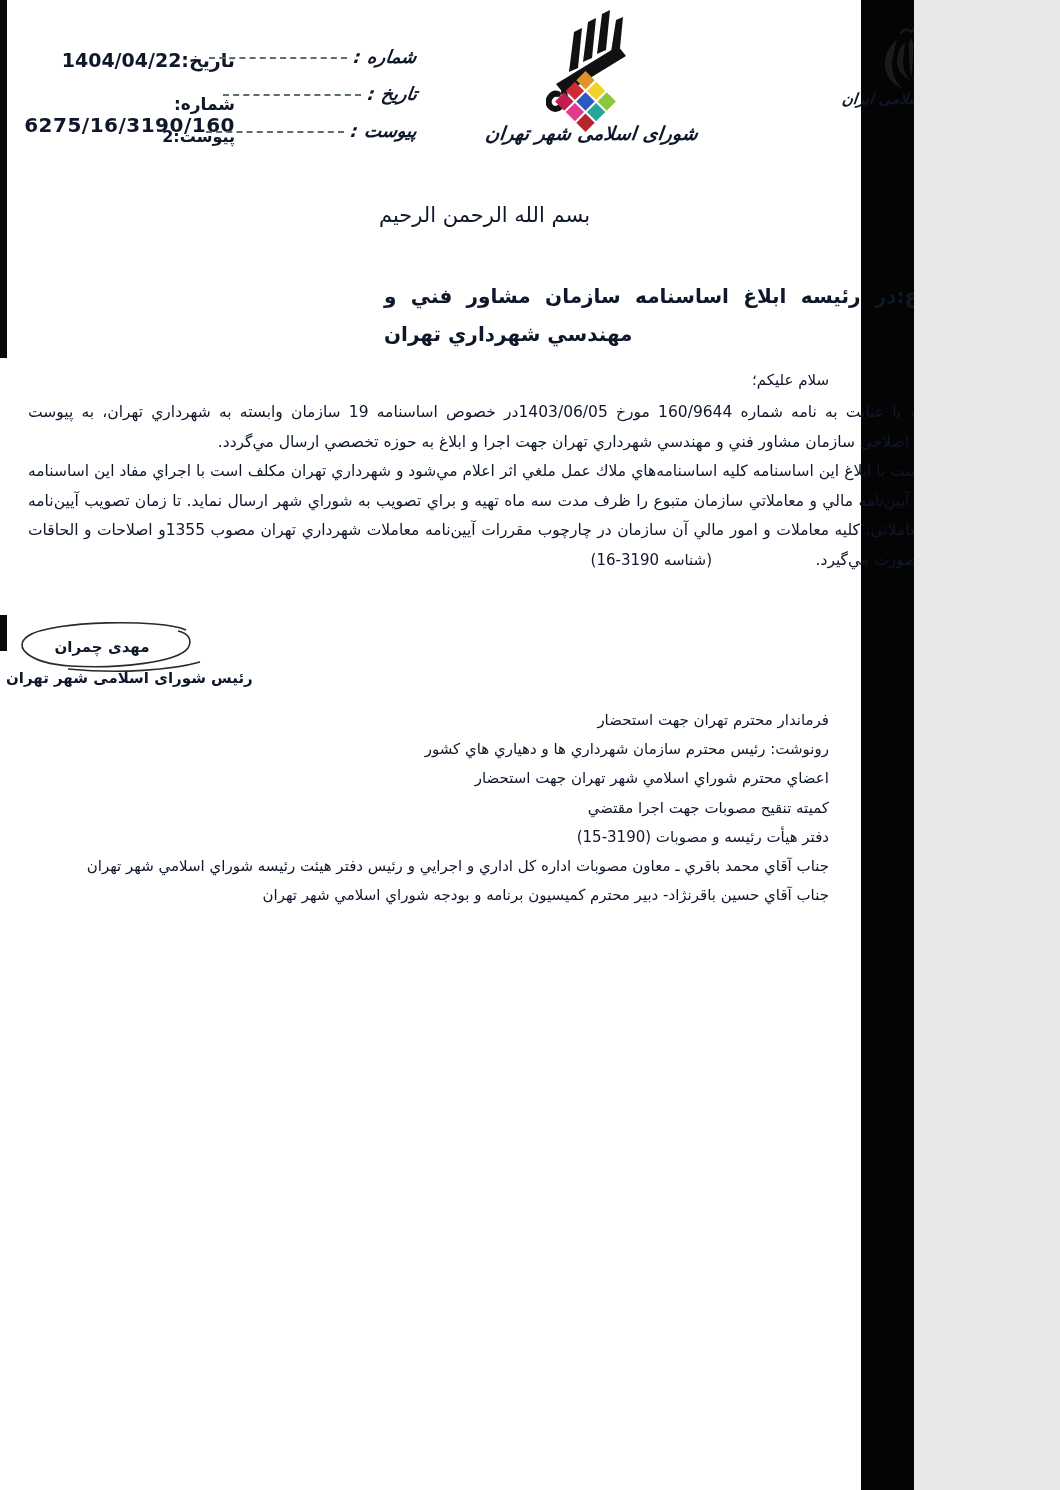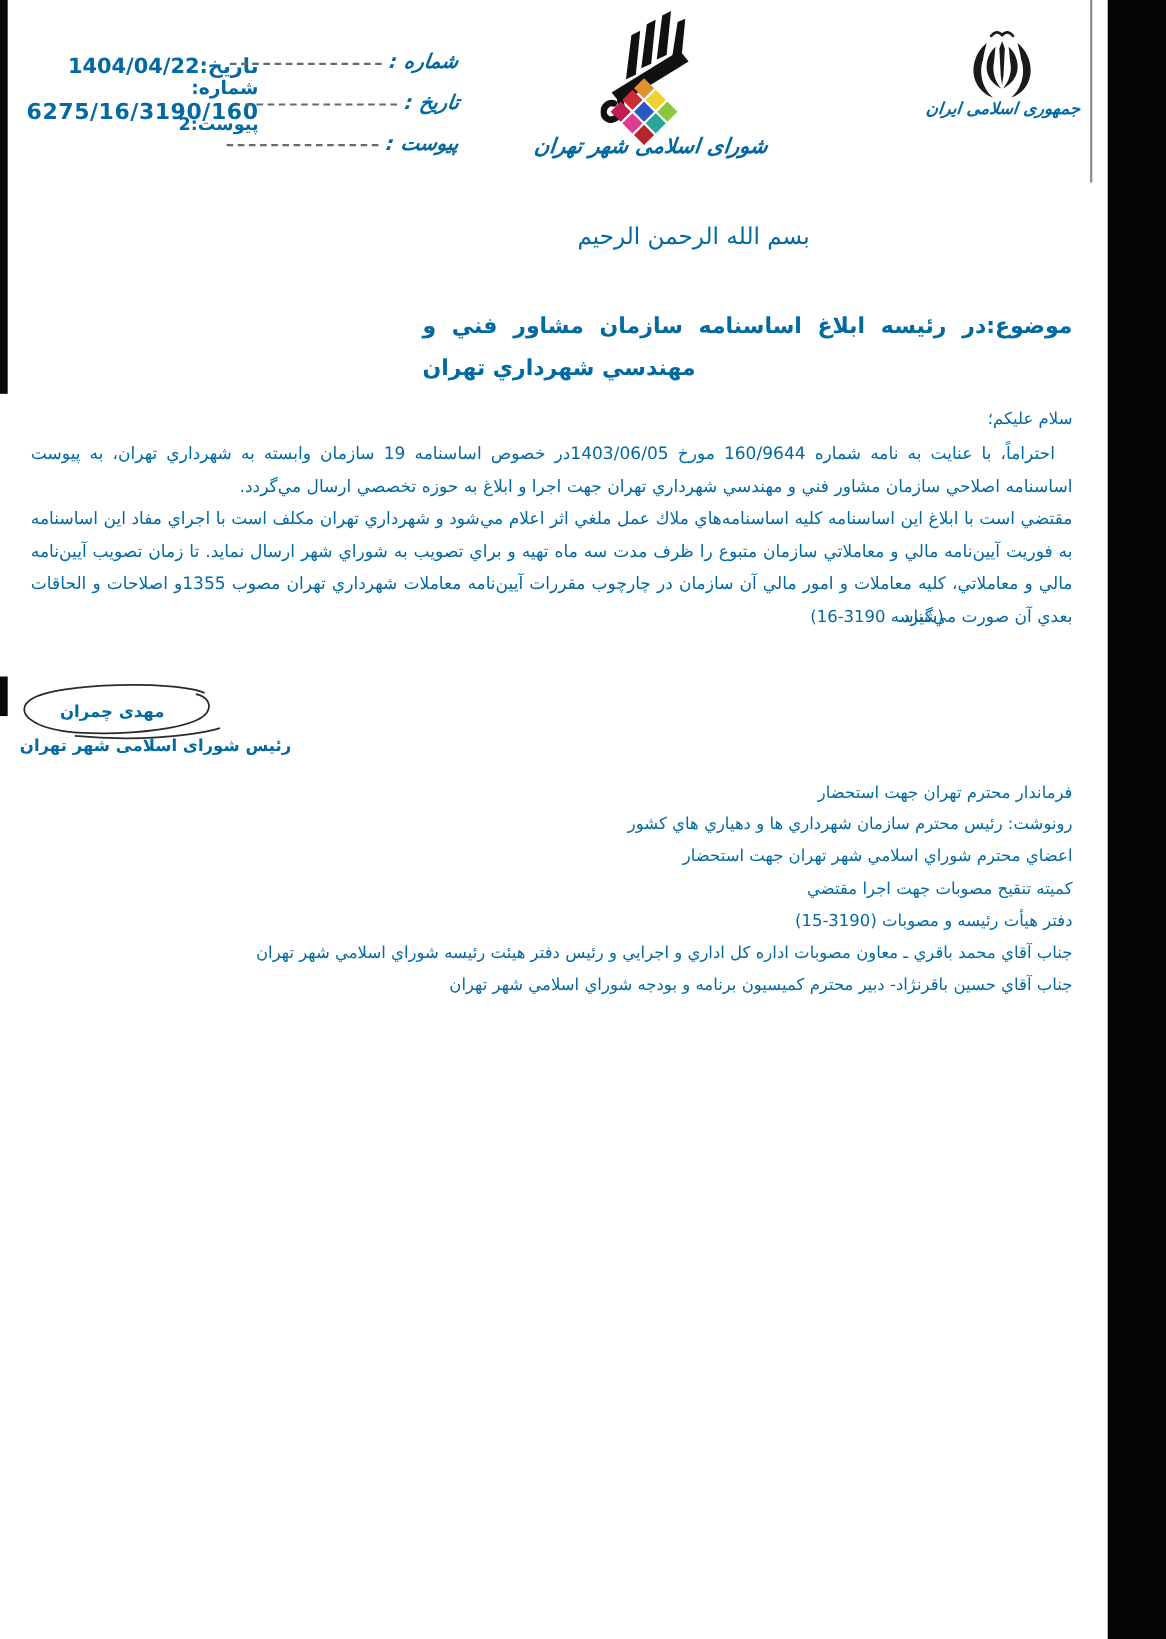--- a/index.html
+++ b/index.html
@@ -1,29 +1,29 @@
 <!DOCTYPE html>
 <html lang="fa"><head>
 <meta charset="utf-8">
 <style>
   html,body{margin:0;padding:0;background:#e8e8e8;}
   .page{
-    position:relative;width:1060px;height:1490px;background:#ffffff;
-    overflow:hidden;font-family:"DejaVu Sans",sans-serif;color:#0369a1;
+    position:relative;width:914px;height:1490px;background:#ffffff;
+    overflow:hidden;font-family:"DejaVu Sans",sans-serif;color:#0f172a;
   }
   
   .band-right{position:absolute;top:0;right:0;width:53px;height:1490px;background:#040404;}
   .strip-left-top{position:absolute;top:0;left:0;width:7px;height:358px;background:#0a0a0a;}
   .strip-left-mid{position:absolute;top:615px;left:0;width:7px;height:36px;background:#0a0a0a;}
   .page-edge-line{position:absolute;top:0;left:991px;width:2px;height:166px;background:#8d8d7e;}
 
   
   .hdr-left{position:absolute;top:50px;left:30px;width:205px;text-align:right;direction:rtl;font-weight:bold;line-height:1.12;}
   .hdr-left .date{font-size:19px;white-space:nowrap;}
-  .hdr-left .num-label{font-size:17px;margin-top:0;}
+  .hdr-left .num-label{font-size:17px;margin-top:24px;}
   .hdr-left .num-value{font-size:20px;white-space:nowrap;letter-spacing:.5px;}
   .hdr-left .attach{font-size:16px;margin-top:-9px;margin-left:46px;white-space:nowrap;}
 
   
   .form-rows{position:absolute;top:44px;left:225px;width:192px;}
   .form-row{display:flex;align-items:center;justify-content:flex-end;gap:7px;height:24px;margin-bottom:13px;direction:ltr;}
   .form-row .dash{flex:0 0 138px;border-top:2px dashed #5d6e6e;height:0;margin-top:4px;}
   .form-row .lbl{font-size:18px;direction:rtl;white-space:nowrap;font-style:italic;transform:skewX(-8deg);font-weight:bold;}
 
   
@@ -42,21 +42,21 @@
   .subject{position:absolute;top:277px;left:384px;width:591px;direction:rtl;font-size:20px;font-weight:bold;line-height:38px;text-align:justify;text-align-last:left;}
   .salutation{position:absolute;top:371px;right:85px;direction:rtl;font-size:15px;white-space:nowrap;}
   .body-text{position:absolute;top:398px;left:28px;width:947px;direction:rtl;font-size:15.5px;line-height:29.5px;text-align:justify;}
   .body-text p{margin:0;}
   .body-text p.indent{text-indent:16px;}
   .identifier{position:absolute;top:551px;right:202px;direction:rtl;font-size:15px;white-space:nowrap;}
 
   
   .sig-svg{position:absolute;top:616px;left:10px;}
   .sig-name{position:absolute;top:638px;left:42px;width:120px;text-align:center;direction:rtl;font-size:15px;font-weight:bold;white-space:nowrap;}
-  .sig-title{position:absolute;top:669px;left:18px;direction:rtl;font-size:15px;font-weight:bold;white-space:nowrap;}
+  .sig-title{position:absolute;top:669px;left:6px;direction:rtl;font-size:15px;font-weight:bold;white-space:nowrap;}
 
   
   .cc{position:absolute;top:706px;right:85px;width:915px;direction:rtl;text-align:right;font-size:15px;line-height:29.2px;}
   .cc div{white-space:nowrap;}
 </style>
 </head>
 <body>
 
 <div class="page">
 

